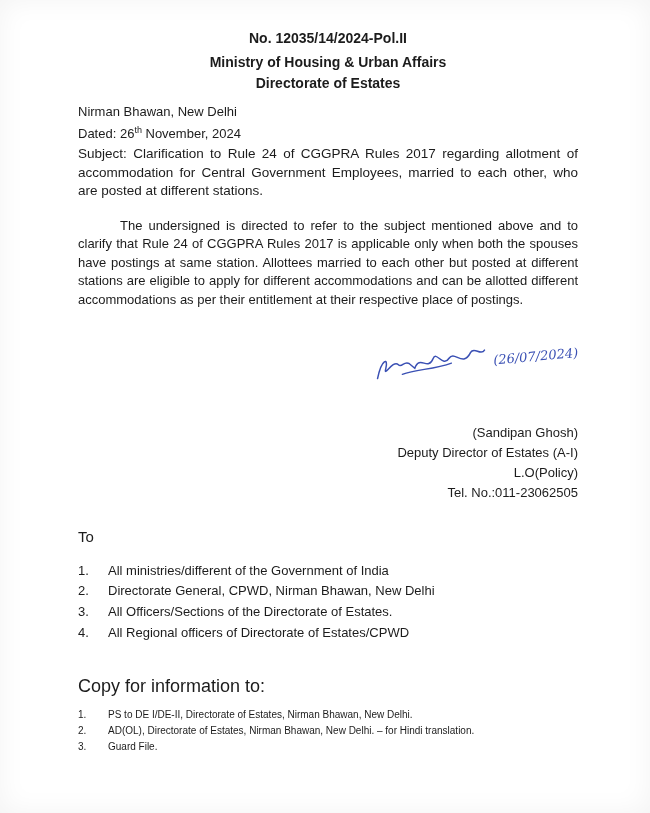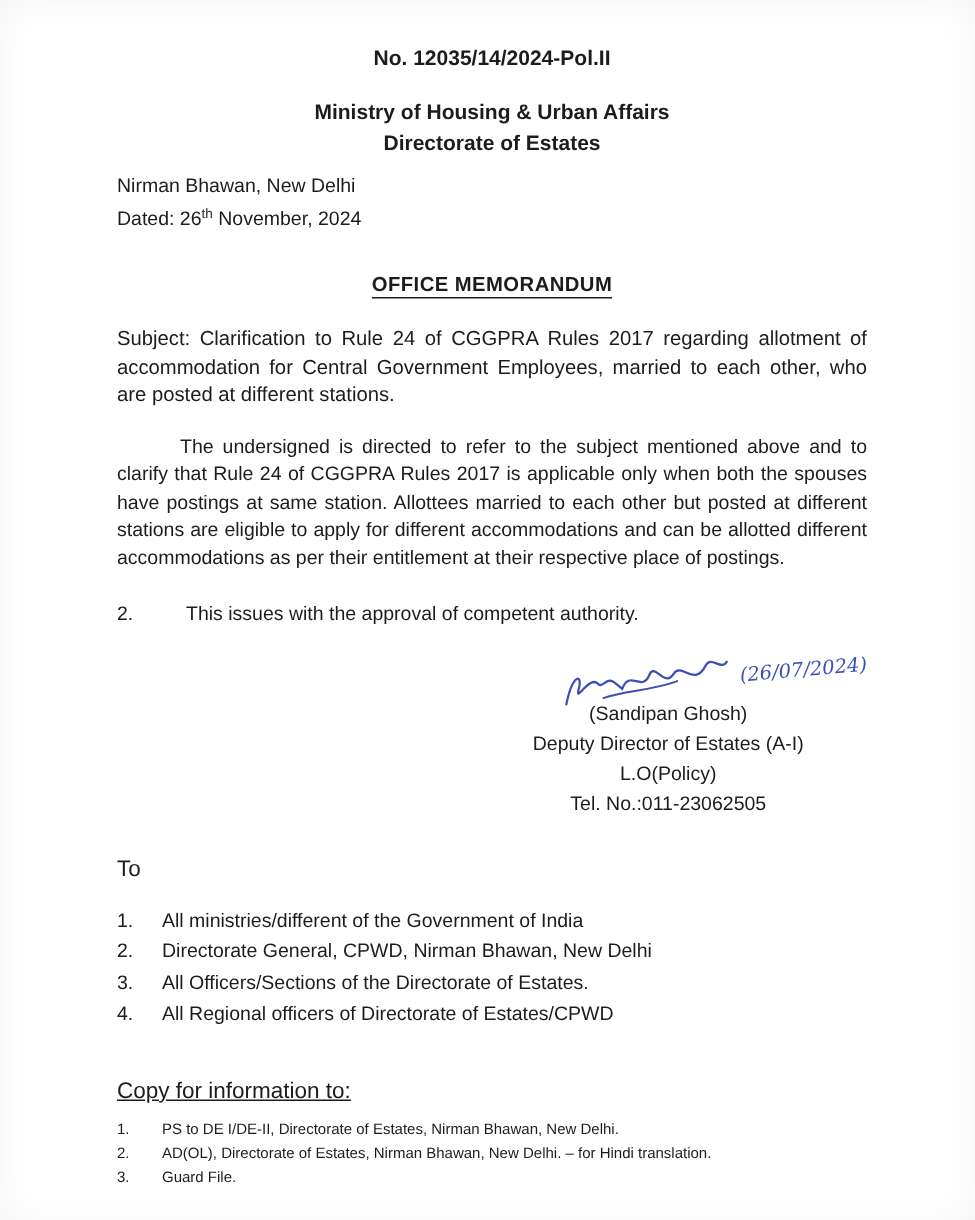--- a/index.html
+++ b/index.html
@@ -14,21 +14,21 @@
     width: 650px;
     min-height: 813px;
     box-sizing: border-box;
     background: #ffffff;
     padding: 28px 72px 24px 78px;
     box-shadow: inset 0 0 28px rgba(0,0,0,0.05);
     position: relative;
   }
   
   .head-center { text-align: center; font-weight: bold; font-size: 14px; line-height: 1.5; }
-  .head-center .ref { margin-bottom: 15px; }
+  .head-center .ref { margin-bottom: 3px; }
   .head-right { text-align: left; font-size: 13px; line-height: 1.6; margin-top: 8px; }
   .head-right sup { font-size: 9px; }
   
   .memo-title { text-align: center; margin: 24px 0 18px 0; }
   .memo-title span {
     font-weight: bold; font-size: 13.5px; letter-spacing: 0.3px;
     border-bottom: 1.5px solid #1c1c1c; padding-bottom: 1px;
   }
   
   .subject {
@@ -46,58 +46,52 @@
     text-align: right; margin: 2px 0 0 0; padding-right: 0;
     transform: rotate(-5deg); transform-origin: right center;
     height: 46px; display: flex; justify-content: flex-end; align-items: center; gap: 4px;
   }
   .sig-date {
     color: #3a50b4; font-style: italic; font-size: 13px;
     font-family: "DejaVu Serif", serif;
   }
   .sig-svg { display: block; }
   .signatory {
-    width: 265px; margin-left: auto; text-align: center;
-    font-size: 13px; line-height: 1.55;
+    width: 265px; margin-left: auto; text-align: right;
+    font-size: 13px; line-height: 1.55; margin-top: 48px;
   }
   
   .to-label { font-size: 15px; margin: 24px 0 16px 0; }
   .list-row { font-size: 13px; line-height: 1.6; }
   .list-row .li-num { display: inline-block; width: 30px; }
-  .copy-label { font-size: 15px; margin: 32px 0 10px 0; text-decoration: underline; }
+  .copy-label { font-size: 18px; margin: 32px 0 10px 0; }
   .copy-row { font-size: 10px; line-height: 1.6; }
   .copy-row .li-num { display: inline-block; width: 30px; }
 </style>
 </head>
 <body>
 
 <div class="page">
 
   <div class="head-center">
     <div class="ref">No. 12035/14/2024-Pol.II</div>
     <div>Ministry of Housing &amp; Urban Affairs</div>
     <div>Directorate of Estates</div>
   </div>
 
   <div class="head-right">
     <div>Nirman Bhawan, New Delhi</div>
     <div><span>Dated: 26</span><sup>th</sup><span> November, 2024</span></div>
   </div>
 
-  <div class="memo-title">
-    <span>OFFICE MEMORANDUM</span>
-  </div>
 
   <p class="subject">Subject: Clarification to Rule 24 of CGGPRA Rules 2017 regarding allotment of accommodation for Central Government Employees, married to each other, who are posted at different stations.</p>
 
   <p class="para1">The undersigned is directed to refer to the subject mentioned above and to clarify that Rule 24 of CGGPRA Rules 2017 is applicable only when both the spouses have postings at same station. Allottees married to each other but posted at different stations are eligible to apply for different accommodations and can be allotted different accommodations as per their entitlement at their respective place of postings.</p>
 
-  <div class="para2">
-    <span class="pnum">2.</span><span>This issues with the approval of competent authority.</span>
-  </div>
 
   <div class="sig1">
     <svg class="sig-svg" width="118" height="36" viewBox="0 0 118 36">
       <path d="M5 27 C11 7, 18 7, 14 18 C11 27, 22 9, 27 15 C30 19, 33 11, 38 15 L43 20 C49 7, 56 24, 62 12 C66 4, 71 22, 78 13 C84 5, 91 24, 100 9 C104 3, 110 14, 114 8" fill="none" stroke="#3a50b4" stroke-width="1.5" stroke-linecap="round"></path>
       <path d="M30 25 C45 21, 62 23, 80 18" fill="none" stroke="#3a50b4" stroke-width="1.3" stroke-linecap="round"></path>
     </svg>
     <span class="sig-date">(26/07/2024)</span>
   </div>
 
   <div class="signatory">

